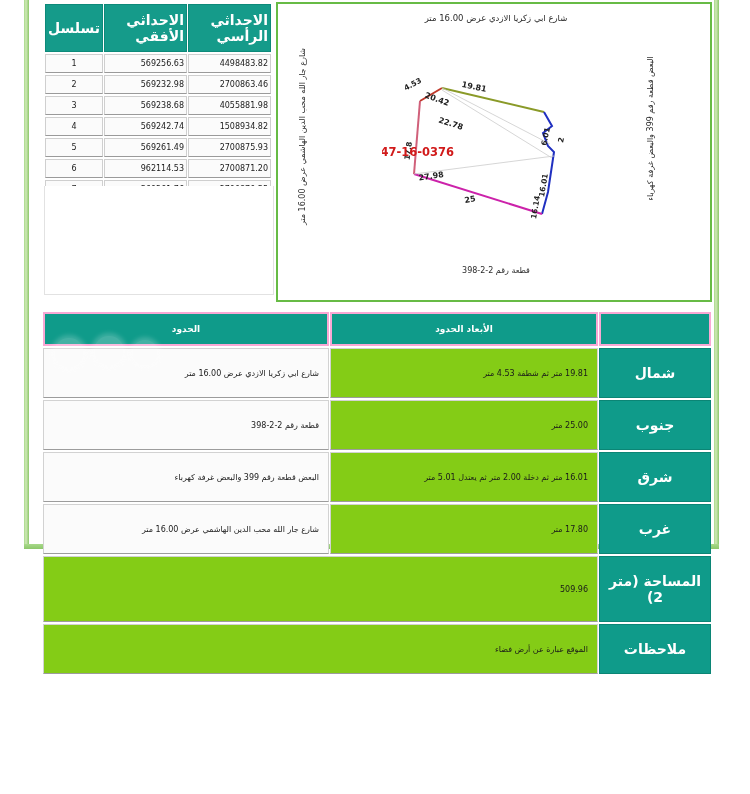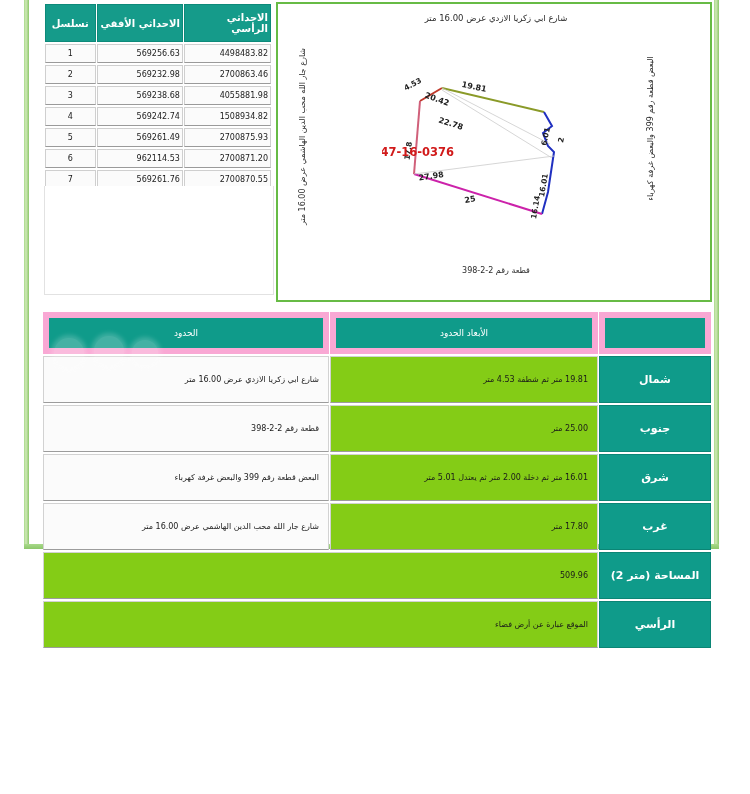--- a/index.html
+++ b/index.html
@@ -36,21 +36,21 @@
   table.coord {
     width: 100%;
     border-collapse: separate;
     border-spacing: 1px 2px;
     font-size: 8px;
     direction: rtl;
   }
   table.coord th {
     background: #159b8a;
     color: #ffffff;
-    font-size: 10px;
+    font-size: 14px;
     font-weight: bold;
     padding: 7px 2px;
     text-align: center;
     border: 1px solid #0d8a7a;
   }
   table.coord td {
     background: #fbfbfb;
     color: #1a1a1a;
     font-size: 8px;
     padding: 4px 2px;
@@ -130,30 +130,30 @@
     width: 100%;
     border-collapse: separate;
     border-spacing: 1px 2px;
     direction: rtl;
     table-layout: fixed;
   }
   table.bounds th {
     background: #0f9b8a;
     color: #ffffff;
     font-size: 9px;
-    font-weight: normal;
+    font-weight: bold;
     padding: 10px 4px;
     text-align: center;
-    border: 6px solid #f9a8d4;
+    border: 2px solid #f9a8d4;
   }
   table.bounds th.blank-th { background: #0f9b8a; }
   table.bounds td.dir {
     background: #0f9b8a;
     color: #ffffff;
-    font-size: 11px;
+    font-size: 14px;
     font-weight: bold;
     text-align: center;
     padding: 16px 4px;
     border: 1px solid #0b8575;
     width: 112px;
   }
   table.bounds td.val {
     background: #84cc16;
     color: #1a1a1a;
     font-size: 8px;
@@ -327,21 +327,21 @@
         <tr>
           <td class="dir">غرب</td>
           <td class="val">17.80 متر</td>
           <td class="note">شارع جار الله محب الدين الهاشمي عرض 16.00 متر</td>
         </tr>
         <tr>
           <td class="dir">المساحة (متر 2)</td>
           <td class="val" colspan="2">509.96</td>
         </tr>
         <tr>
-          <td class="dir">الرأسي</td>
+          <td class="dir">ملاحظات</td>
           <td class="val" colspan="2">الموقع عبارة عن أرض فضاء</td>
         </tr>
       </tbody>
     </table>
   </div>
 
   <div class="watermark">
     <div class="blob wm1"></div>
     <div class="blob wm2"></div>
     <div class="blob wm3"></div>

